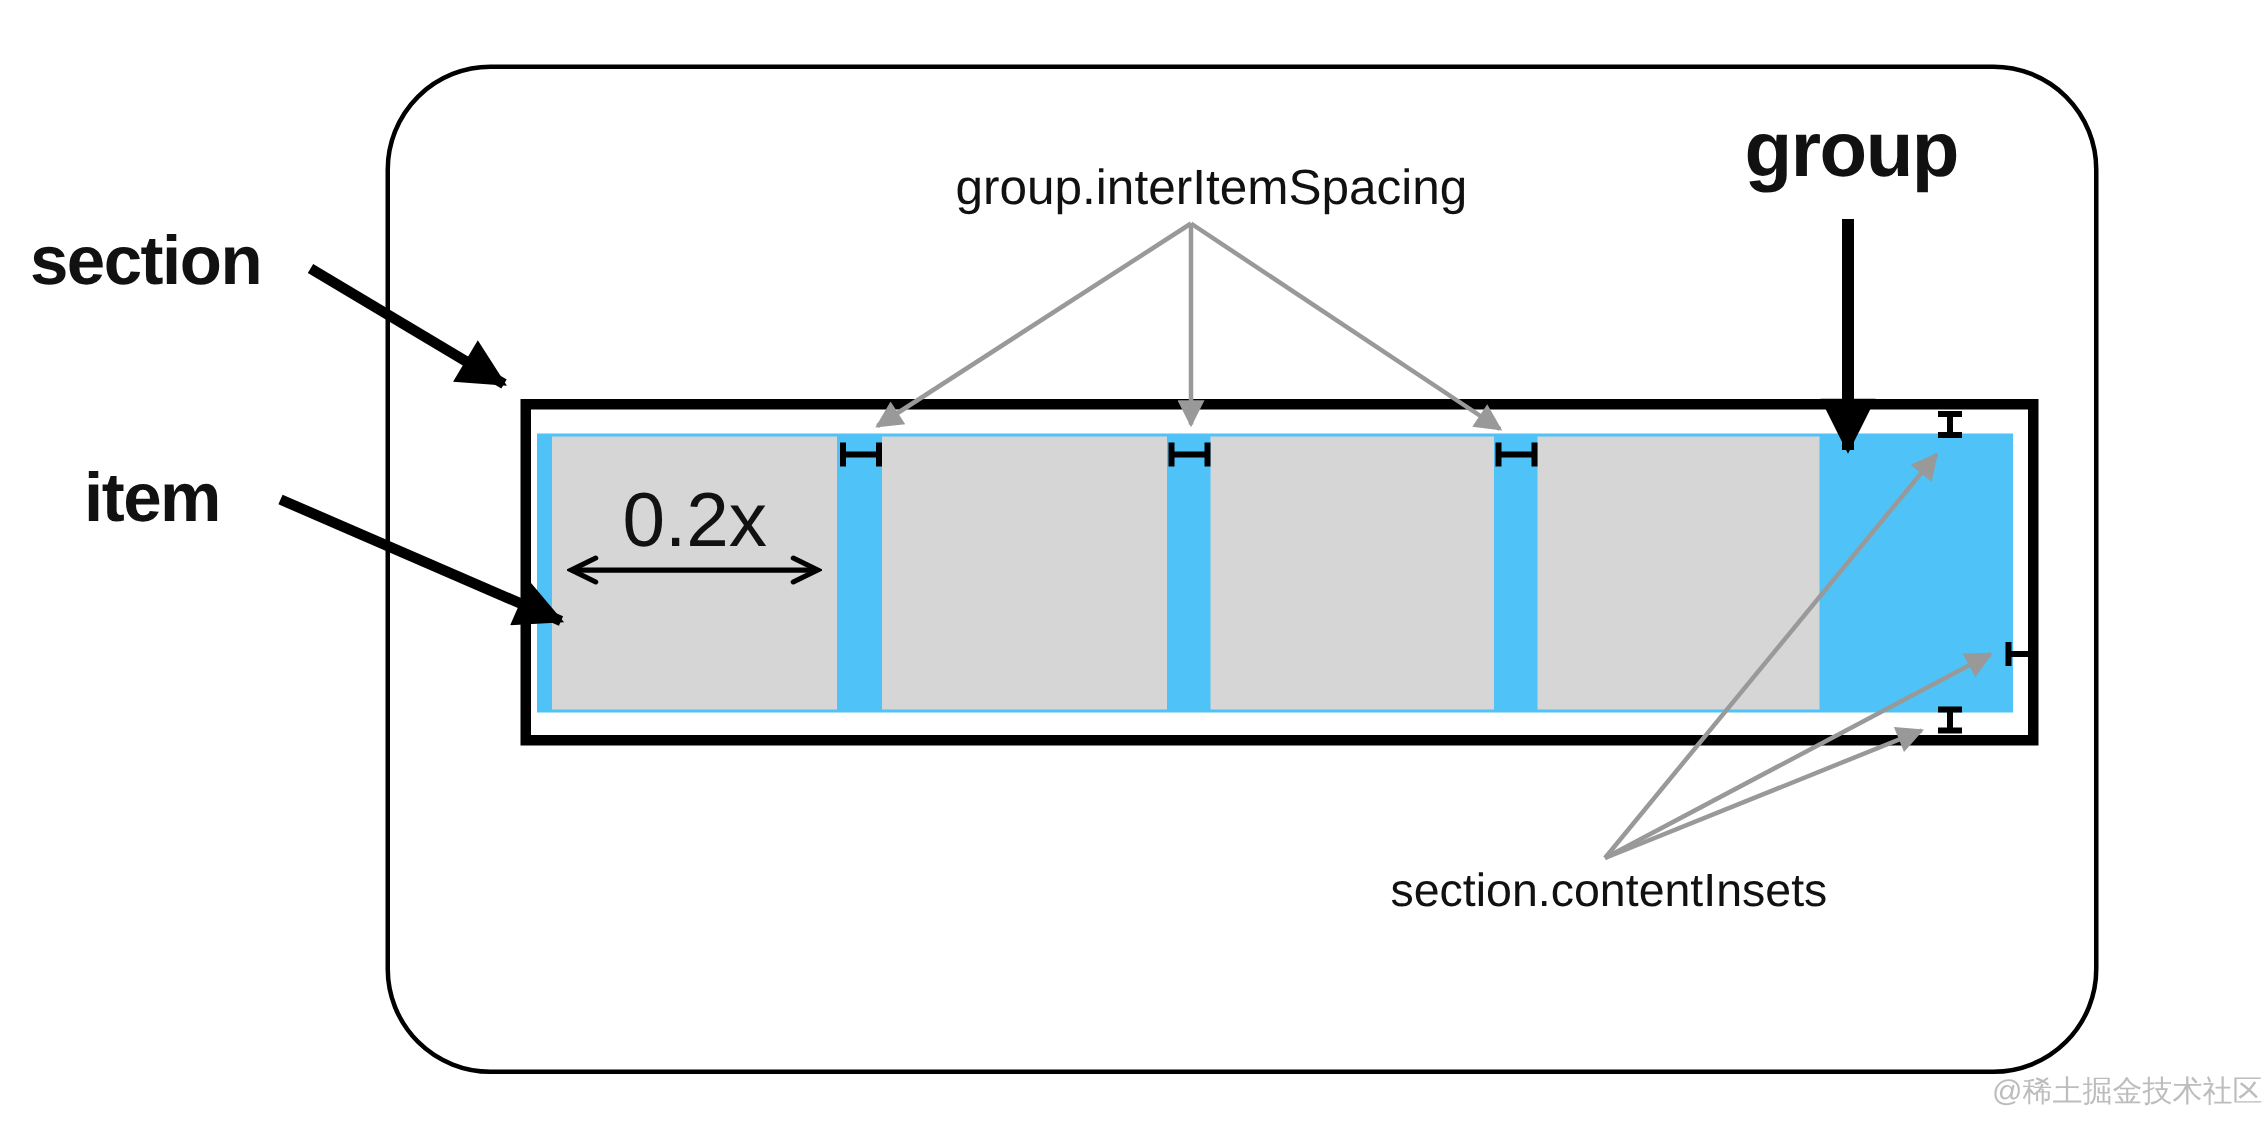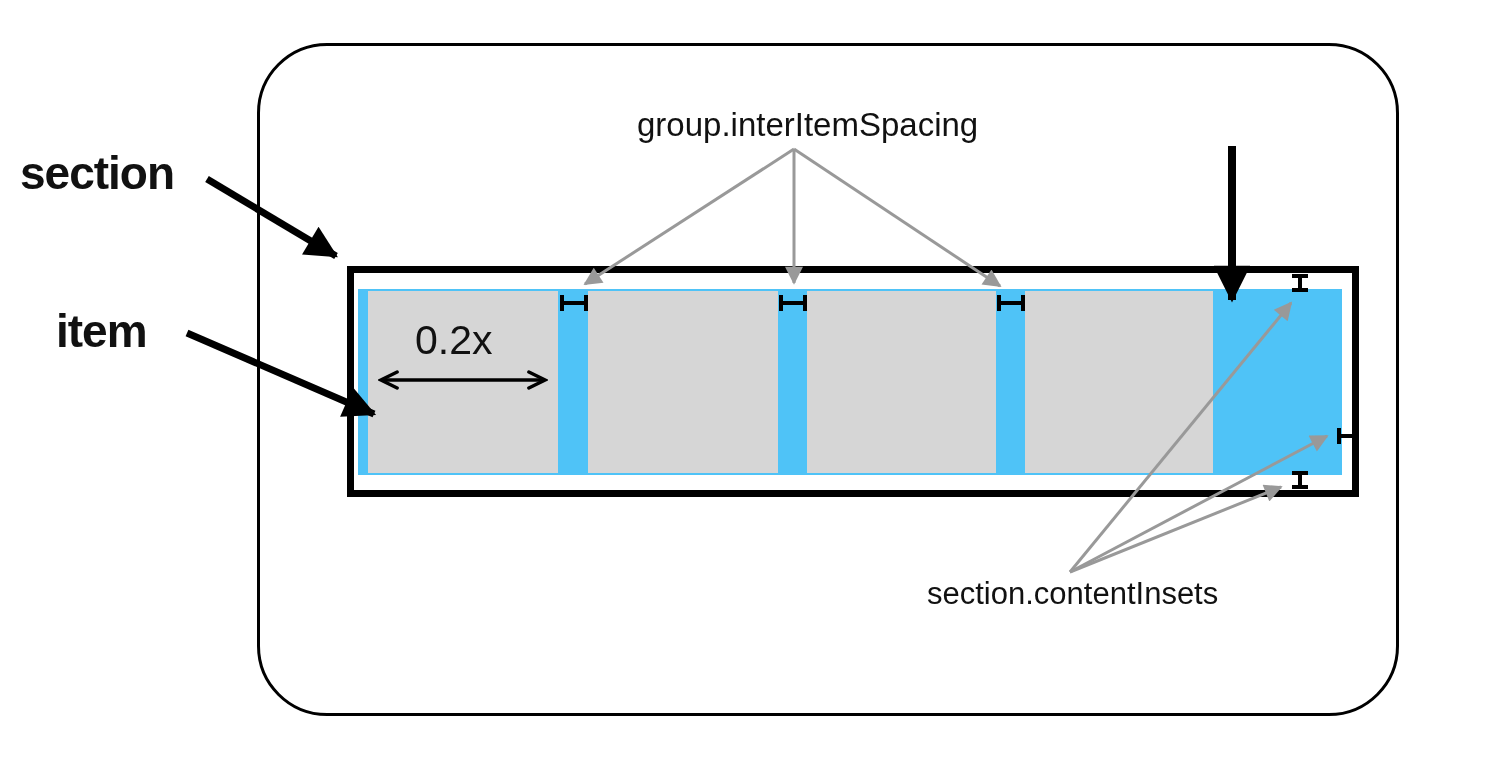--- a/index.html
+++ b/index.html
@@ -33,21 +33,21 @@
   .item-2{left:588px;width:190px;}
   .item-3{left:807px;width:189px;}
   .item-4{left:1025px;width:188px;}
   .lbl{position:absolute;color:#111;white-space:nowrap;}
   .lbl-bold{font-weight:700;letter-spacing:-1px;}
   .lbl-section{left:20px;top:146px;font-size:46px;}
   .lbl-item{left:56px;top:304px;font-size:46px;}
   .lbl-group{left:1163px;top:70px;font-size:52px;}
   .lbl-interitem{left:637px;top:106px;font-size:33px;}
   .lbl-insets{left:927px;top:576px;font-size:31px;}
-  .lbl-width{left:415px;top:317px;font-size:41px;}
+  .lbl-width{left:415px;top:317px;font-size:51px;}
   .watermark{
     position:absolute;left:1328px;top:714px;font-size:20px;
     color:var(--watermark-gray);white-space:nowrap;
   }
   svg.overlay{position:absolute;left:0;top:0;pointer-events:none;}
   .ln-black{stroke:var(--ink-black);fill:none;}
   .ln-gray{stroke:var(--annotation-gray);fill:none;}
   .fill-black{fill:var(--ink-black);}
   .fill-gray{fill:var(--annotation-gray);}
   .ibeam line{stroke:var(--ink-black);stroke-width:4;}
@@ -126,17 +126,19 @@
     </g>
     <g class="ibeam">
       <line x1="1300" y1="473" x2="1300" y2="487"></line>
       <line x1="1292" y1="473" x2="1308" y2="473"></line>
       <line x1="1292" y1="487" x2="1308" y2="487"></line>
     </g>
   </svg>
 
   <div class="lbl lbl-bold lbl-item">item</div>
   <div class="lbl lbl-bold lbl-section">section</div>
+  <div class="lbl lbl-bold lbl-group">group</div>
   <div class="lbl lbl-insets">section.contentInsets</div>
   <div class="lbl lbl-interitem">group.interItemSpacing</div>
   <div class="lbl lbl-width">0.2x</div>
 
+  <div class="watermark">@稀土掘金技术社区</div>
 </div>
 
 </body></html>

